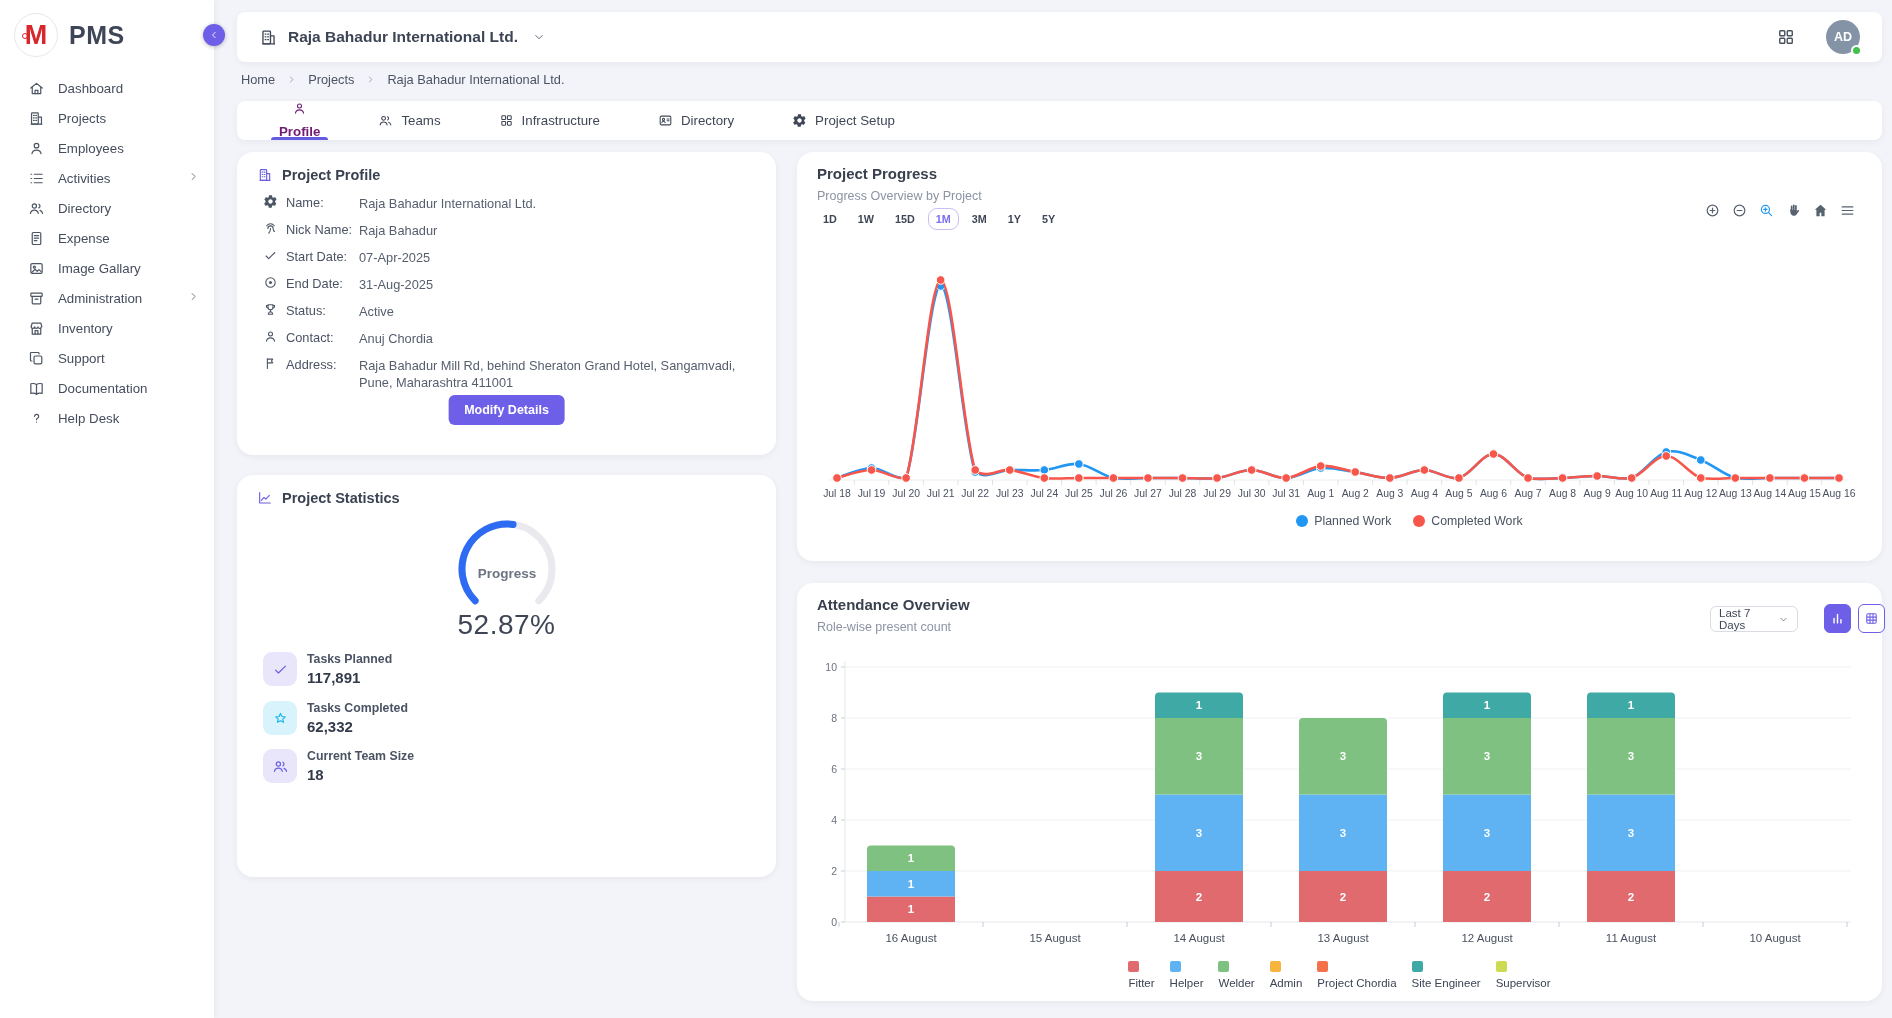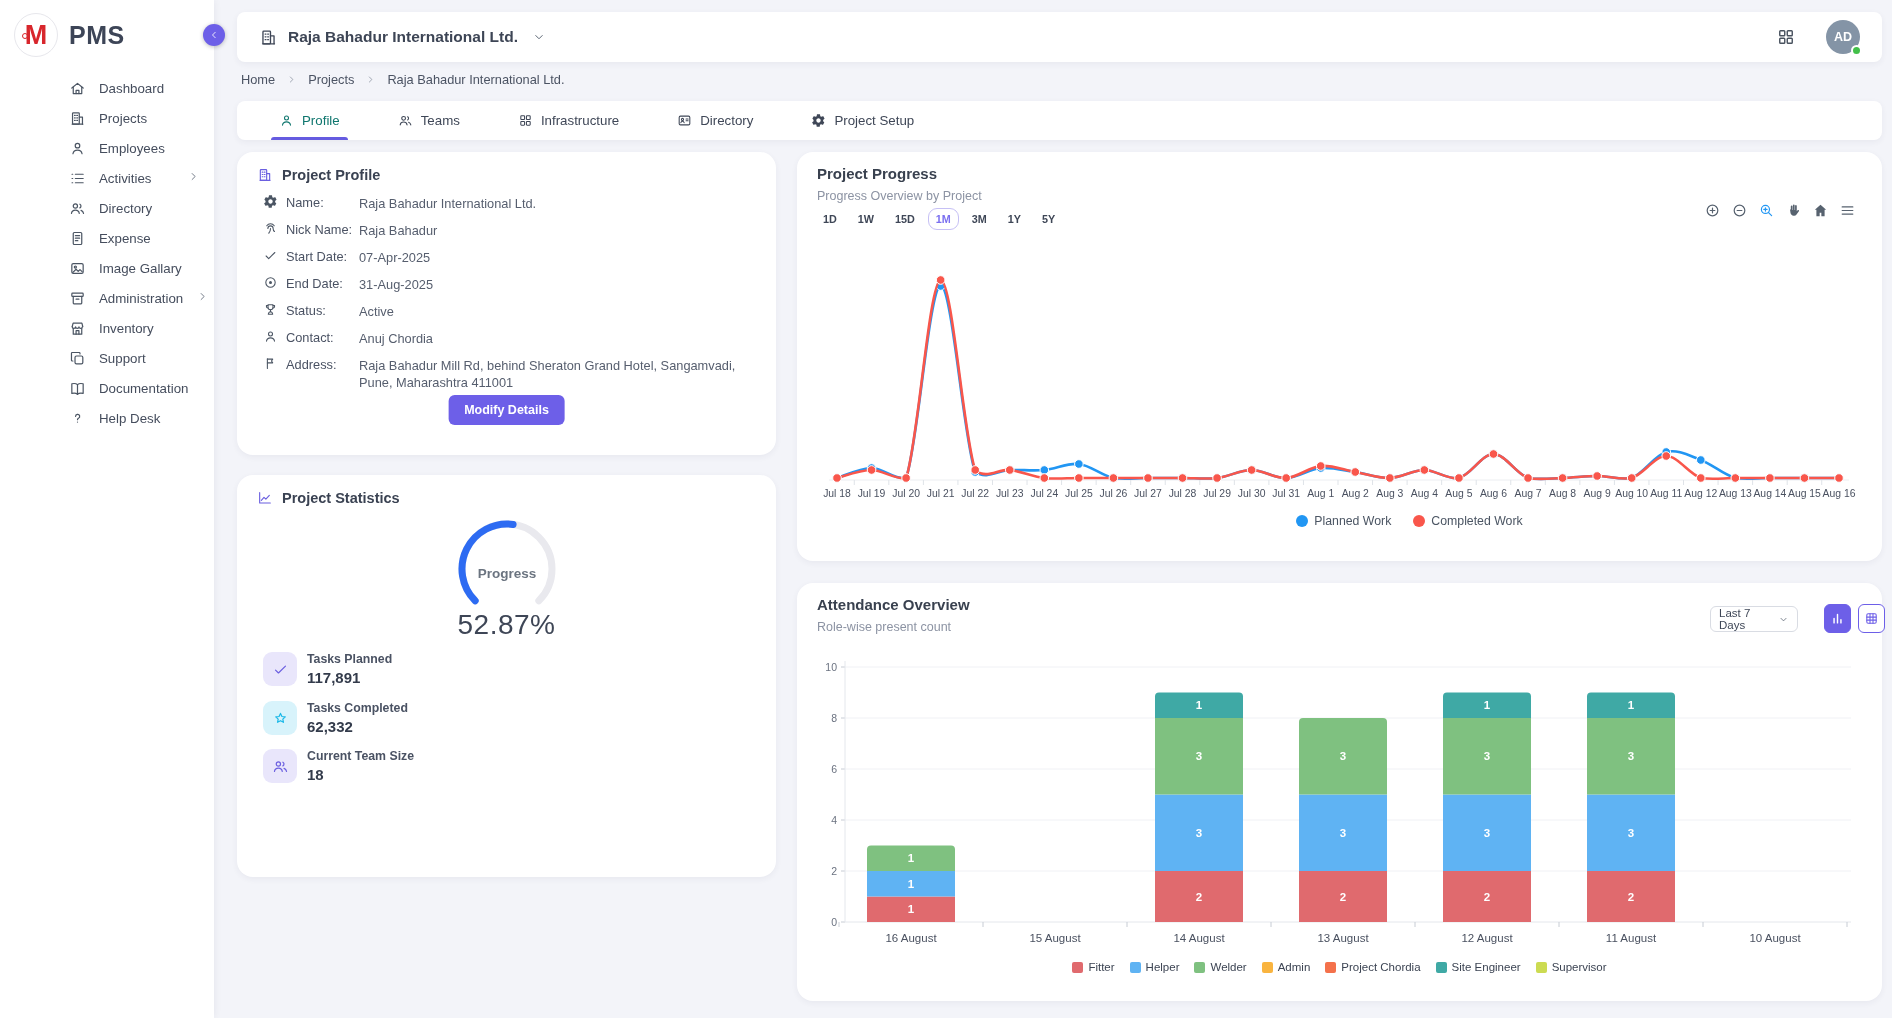--- a/index.html
+++ b/index.html
@@ -8,21 +8,21 @@
          font-family:"Liberation Sans",sans-serif; color:#3b4253; }
   
   .sidebar { position:absolute; left:0; top:0; width:214px; height:100%; background:#fff;
              box-shadow:0 0 8px rgba(30,35,60,.07); z-index:2; }
   .logo-row { display:flex; align-items:center; gap:11px; padding:13px 12px 10px 14px; }
   .logo-circle { width:44px; height:44px; border-radius:50%; border:1px solid #e7e7ec;
                  display:flex; align-items:center; justify-content:center; position:relative; background:#fff; }
   .logo-m { font-size:27px; font-weight:bold; color:#d8262c; line-height:1; }
   .logo-dot { position:absolute; left:7px; top:19px; width:6px; height:6px; border:1.6px solid #d8262c; border-radius:50%; }
   .brand { font-size:25px; font-weight:bold; color:#3d4557; letter-spacing:.5px; }
-  .nav { margin-top:6px;padding-left:41px; }
+  .nav { margin-top:6px; }
   .nav-item { display:flex; align-items:center; gap:13px; height:30px; padding:0 14px 0 28px;
               cursor:pointer; color:#454d5d; }
   .nav-item .icon { display:flex; color:#4b5563; }
   .nav-item .icon svg { width:17px; height:17px; }
   .nav-label { font-size:13.3px; }
   .nav-chevron { margin-left:auto; color:#6a7280; }
   .nav-chevron svg { width:13px; height:13px; }
   .collapse-btn { position:absolute; left:203px; top:24px; width:22px; height:22px; border-radius:50%;
                   background:#6D5FE8; color:#fff; display:flex; align-items:center; justify-content:center;
                   z-index:6; box-shadow:0 1px 4px rgba(0,0,0,.25); cursor:pointer; }
@@ -46,21 +46,21 @@
   .avatar-dot { position:absolute; right:-2px; bottom:-2px; width:11px; height:11px; border-radius:50%;
                 border:2px solid #fff; }
   .breadcrumb { position:absolute; left:27px; top:72px; display:flex; gap:11px; align-items:center;
                 font-size:12.8px; color:#4b5363; }
   .crumb { cursor:pointer; }
   .crumb-sep { display:flex; color:#8a91a0; } .crumb-sep svg { width:11px; height:11px; }
   .tabs-card { left:23px; top:101px; width:1645px; height:39px; display:flex; align-items:stretch;
                padding:0 42px; gap:58px; border-radius:8px; }
   .tab { display:flex; gap:8px; align-items:center; font-size:13.3px; color:#3f4757; position:relative; cursor:pointer; }
   .tab .icon { display:flex; } .tab .icon svg { width:15px; height:15px; }
-  .tab.active { color:#0f766e; font-weight:normal; }
+  .tab.active { color:#701a75; font-weight:bold;flex-direction:column; }
   .tab.active::after { content:""; position:absolute; left:-8px; right:-8px; bottom:0; height:3px;
                        background:#655be0; border-radius:3px 3px 0 0; }
   
   #profile-card { left:23px; top:152px; width:539px; height:303px; }
   .card-title-row { display:flex; align-items:center; gap:9px; padding:15px 20px 0 20px; }
   .card-title-row .icon { display:flex; color:#6b5fe0; } .card-title-row .icon svg { width:16px; height:16px; }
   .card-title { font-size:14.5px; font-weight:bold; color:#3a4252; }
   .field-icon { position:absolute; left:26px; color:#4b5563; display:flex; }
   .field-icon svg { width:15px; height:15px; }
   .field-label { position:absolute; left:49px; font-size:12.8px; color:#4a5263; }
@@ -96,21 +96,21 @@
   .select { position:absolute; left:913px; top:23px; width:88px; height:26px; border:1px solid #d9dce3;
             border-radius:6px; font-size:11.5px; color:#3f4757; display:flex; align-items:center;
             justify-content:space-between; padding:0 8px; background:#fff; cursor:pointer; }
   .select .icon { display:flex; color:#5a6472; } .select .icon svg { width:11px; height:11px; }
   .toggle-btns { position:absolute; left:1027px; top:21px; display:flex; gap:7px; }
   .tbtn { width:27px; height:29px; border-radius:6px; display:flex; align-items:center; justify-content:center;
           cursor:pointer; border:1px solid #6D5FE8; background:#fff; color:#6D5FE8; }
   .tbtn svg { width:15px; height:15px; }
   .tbtn.active { background:#6D5FE8; color:#fff; }
   #bar-legend { top:378px; left:0; width:1085px; gap:15px; }
-  .leg-item-sm { display:flex; align-items:flex-end; gap:5px; font-size:11.5px; color:#3c4453; cursor:pointer; }
+  .leg-item-sm { display:flex; align-items:flex-start; gap:5px; font-size:11.5px; color:#3c4453; cursor:pointer;flex-direction:column; }
   .footer { position:absolute; left:1020px; top:1002px; width:640px; text-align:center; font-size:11.8px; color:#6a7280; }
   .footer a { color:#6D5FE8; text-decoration:none; cursor:pointer; }
   svg text { font-family:"Liberation Sans",sans-serif; }
 </style>
 </head>
 <body>
 
 <div id="app">
   <aside class="sidebar">
     <div class="logo-row">

